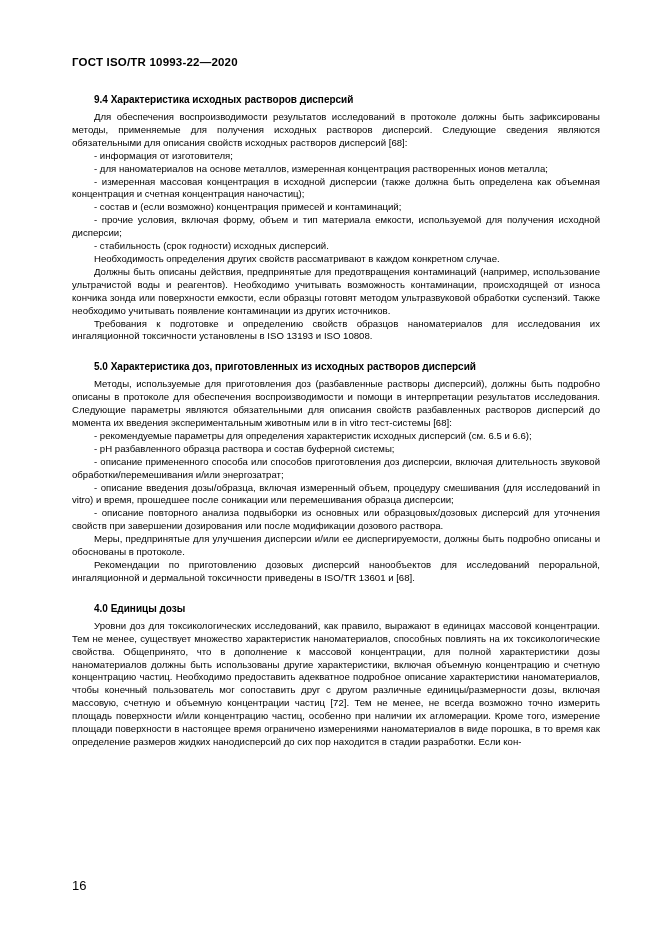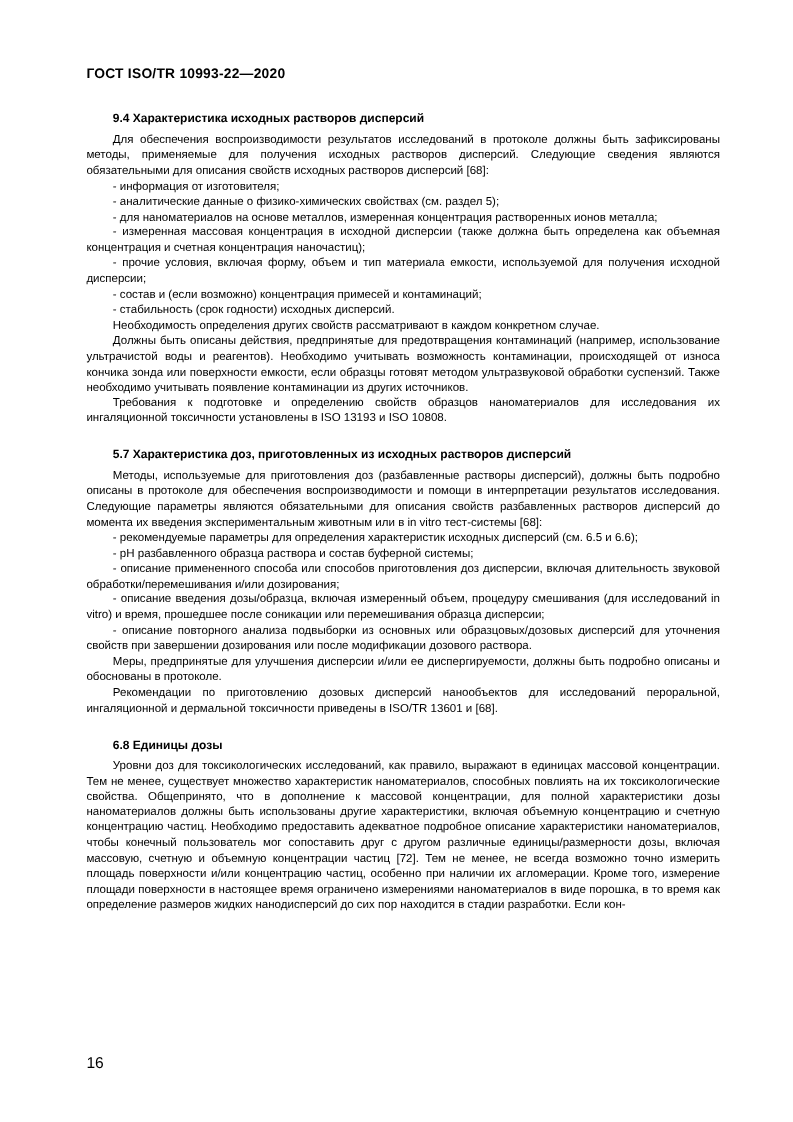--- a/index.html
+++ b/index.html
@@ -69,49 +69,48 @@
 
 <div class="page">
 
   <div class="doc-header">ГОСТ ISO/TR 10993-22—2020</div>
 
   <div class="section-block">
     <div class="section-title">9.4 Характеристика исходных растворов дисперсий</div>
     <p class="para">Для обеспечения воспроизводимости результатов исследований в протоколе должны быть зафик­сированы методы, применяемые для получения исходных растворов дисперсий. Следующие сведения являются обязательными для описания свойств исходных растворов дисперсий [68]:</p>
     <ul class="dashlist">
       <li>- информация от изготовителя;</li>
-      <li>- аналитические данные о физико-химических свойствах (см. раздел 5);</li>
       <li>- для наноматериалов на основе металлов, измеренная концентрация растворенных ионов ме­талла;</li>
       <li>- измеренная массовая концентрация в исходной дисперсии (также должна быть определена как объемная концентрация и счетная концентрация наночастиц);</li>
+      <li>- состав и (если возможно) концентрация примесей и контаминаций;</li>
       <li>- прочие условия, включая форму, объем и тип материала емкости, используемой для получения исходной дисперсии;</li>
-      <li>- состав и (если возможно) концентрация примесей и контаминаций;</li>
       <li>- стабильность (срок годности) исходных дисперсий.</li>
     </ul>
     <p class="para">Необходимость определения других свойств рассматривают в каждом конкретном случае.</p>
     <p class="para">Должны быть описаны действия, предпринятые для предотвращения контаминаций (например, использование ультрачистой воды и реагентов). Необходимо учитывать возможность контаминации, происходящей от износа кончика зонда или поверхности емкости, если образцы готовят методом уль­тразвуковой обработки суспензий. Также необходимо учитывать появление контаминации из других источников.</p>
     <p class="para">Требования к подготовке и определению свойств образцов наноматериалов для исследования их ингаляционной токсичности установлены в ISO 13193 и ISO 10808.</p>
   </div>
 
   <div class="spacer-sm"></div>
 
   <div class="section-block">
-    <div class="section-title">5.7 Характеристика доз, приготовленных из исходных растворов дисперсий</div>
+    <div class="section-title">5.0 Характеристика доз, приготовленных из исходных растворов дисперсий</div>
     <p class="para">Методы, используемые для приготовления доз (разбавленные растворы дисперсий), должны быть подробно описаны в протоколе для обеспечения воспроизводимости и помощи в интерпретации ре­зультатов исследования. Следующие параметры являются обязательными для описания свойств разбавленных растворов дисперсий до момента их введения экспериментальным животным или в in vitro тест-системы [68]:</p>
     <ul class="dashlist">
       <li>- рекомендуемые параметры для определения характеристик исходных дисперсий (см. 6.5 и 6.6);</li>
       <li>- pH разбавленного образца раствора и состав буферной системы;</li>
-      <li>- описание примененного способа или способов приготовления доз дисперсии, включая длитель­ность звуковой обработки/перемешивания и/или дозирования;</li>
+      <li>- описание примененного способа или способов приготовления доз дисперсии, включая длитель­ность звуковой обработки/перемешивания и/или энергозатрат;</li>
       <li>- описание введения дозы/образца, включая измеренный объем, процедуру смешивания (для ис­следований in vitro) и время, прошедшее после соникации или перемешивания образца дисперсии;</li>
       <li>- описание повторного анализа подвыборки из основных или образцовых/дозовых дисперсий для уточнения свойств при завершении дозирования или после модификации дозового раствора.</li>
     </ul>
     <p class="para">Меры, предпринятые для улучшения дисперсии и/или ее диспергируемости, должны быть под­робно описаны и обоснованы в протоколе.</p>
     <p class="para">Рекомендации по приготовлению дозовых дисперсий нанообъектов для исследований перораль­ной, ингаляционной и дермальной токсичности приведены в ISO/TR 13601 и [68].</p>
   </div>
 
   <div class="spacer-sm"></div>
 
   <div class="section-block">
-    <div class="section-title">6.8 Единицы дозы</div>
+    <div class="section-title">4.0 Единицы дозы</div>
     <p class="para">Уровни доз для токсикологических исследований, как правило, выражают в единицах массовой концентрации. Тем не менее, существует множество характеристик наноматериалов, способных по­влиять на их токсикологические свойства. Общепринято, что в дополнение к массовой концентрации, для полной характеристики дозы наноматериалов должны быть использованы другие характеристики, включая объемную концентрацию и счетную концентрацию частиц. Необходимо предоставить аде­кватное подробное описание характеристики наноматериалов, чтобы конечный пользователь мог сопо­ставить друг с другом различные единицы/размерности дозы, включая массовую, счетную и объемную концентрации частиц [72]. Тем не менее, не всегда возможно точно измерить площадь поверхности и/или концентрацию частиц, особенно при наличии их агломерации. Кроме того, измерение площади поверхности в настоящее время ограничено измерениями наноматериалов в виде порошка, в то время как определение размеров жидких нанодисперсий до сих пор находится в стадии разработки. Если кон-</p>
   </div>
 
   <div class="page-number">16</div>
 </div>
 
 </body></html>

